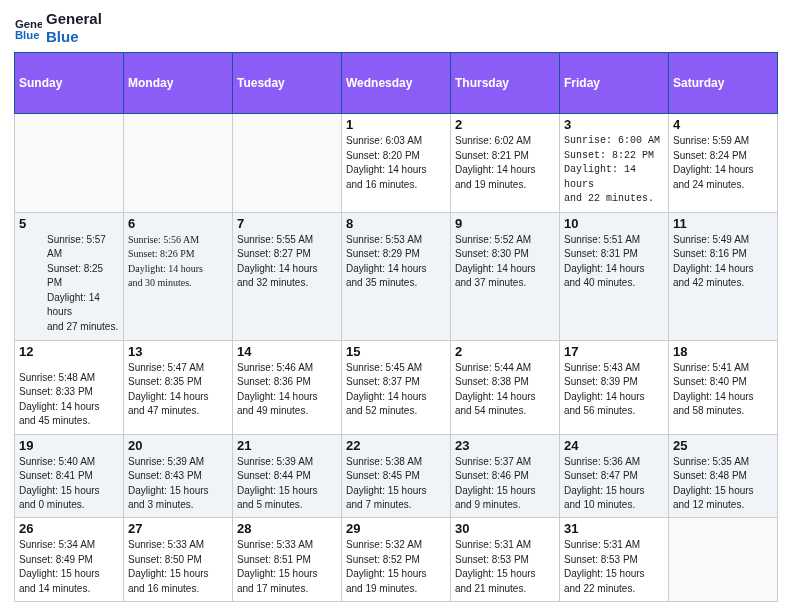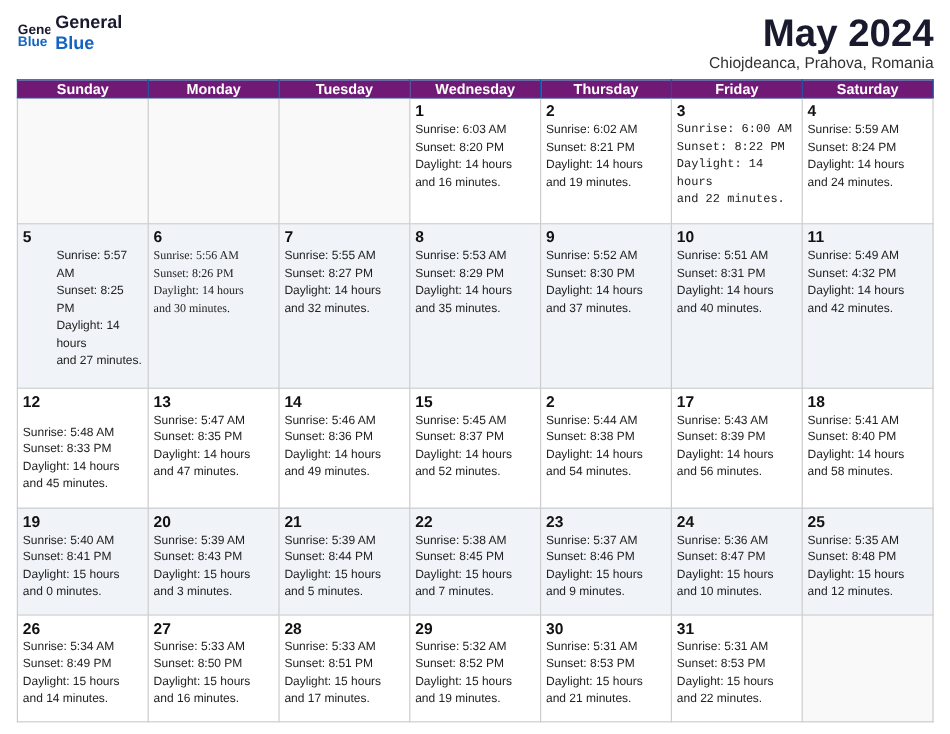--- a/index.html
+++ b/index.html
@@ -46,26 +46,26 @@
       color: #333;
     }
     .calendar {
       flex: 1;
       border: 1px solid #ccc;
       border-collapse: collapse;
       width: 100%;
       table-layout: fixed;
     }
     .calendar th {
-      background: #701a75;
+      background: #8b5cf6;
       color: #fff;
       font-size: 12px;
       font-weight: bold;
-      padding: 0 4px;
-      text-align: center;
+      padding: 23px 4px;
+      text-align: left;
       border: 1px solid #1255a0;
     }
     .calendar td {
       border: 1px solid #ccc;
       vertical-align: top;
       padding: 3px 4px;
       font-size: 9.5px;
       color: #222;
       height: 82px;
     }
@@ -98,24 +98,20 @@
         <rect x="0" y="0" width="32" height="32" fill="#fff"></rect>
 
         <text x="1" y="16" font-size="13" font-weight="bold" fill="#1a1a2e" font-family="Arial">General</text>
         <text x="1" y="28" font-size="13" font-weight="bold" fill="#1565c0" font-family="Arial">Blue</text>
       </svg>
       <div>
         <div style="font-size:15px;font-weight:bold;color:#1a1a2e;line-height:1.2;">General</div>
         <div style="font-size:15px;font-weight:bold;color:#1565c0;line-height:1.2;">Blue</div>
       </div>
     </div>
-    <div class="title-block">
-      <div class="main-title">May 2024</div>
-      <div class="subtitle">Chiojdeanca, Prahova, Romania</div>
-    </div>
   </div>
 
   <table class="calendar">
     <thead>
       <tr>
       <th>Sunday</th>
           <th>Monday</th>
           <th>Tuesday</th>
           <th>Wednesday</th>
           <th>Thursday</th>
@@ -196,21 +192,21 @@
           <td>
             <span class="day-number">10</span>
             <div class="day-info" style="white-space: pre-line;">Sunrise: 5:51 AM
 Sunset: 8:31 PM
 Daylight: 14 hours
 and 40 minutes.</div>
           </td>
           <td>
             <span class="day-number">11</span>
             <div class="day-info" style="white-space: pre-line;">Sunrise: 5:49 AM
-Sunset: 4:32 PM
+Sunset: 8:16 PM
 Daylight: 14 hours
 and 42 minutes.</div>
           </td>
         </tr>
         <tr>
           <td>
             <span class="day-number">12</span>
             <div class="day-info" style="white-space: pre-line; margin-top: 12px;">Sunrise: 5:48 AM
 Sunset: 8:33 PM
 Daylight: 14 hours

